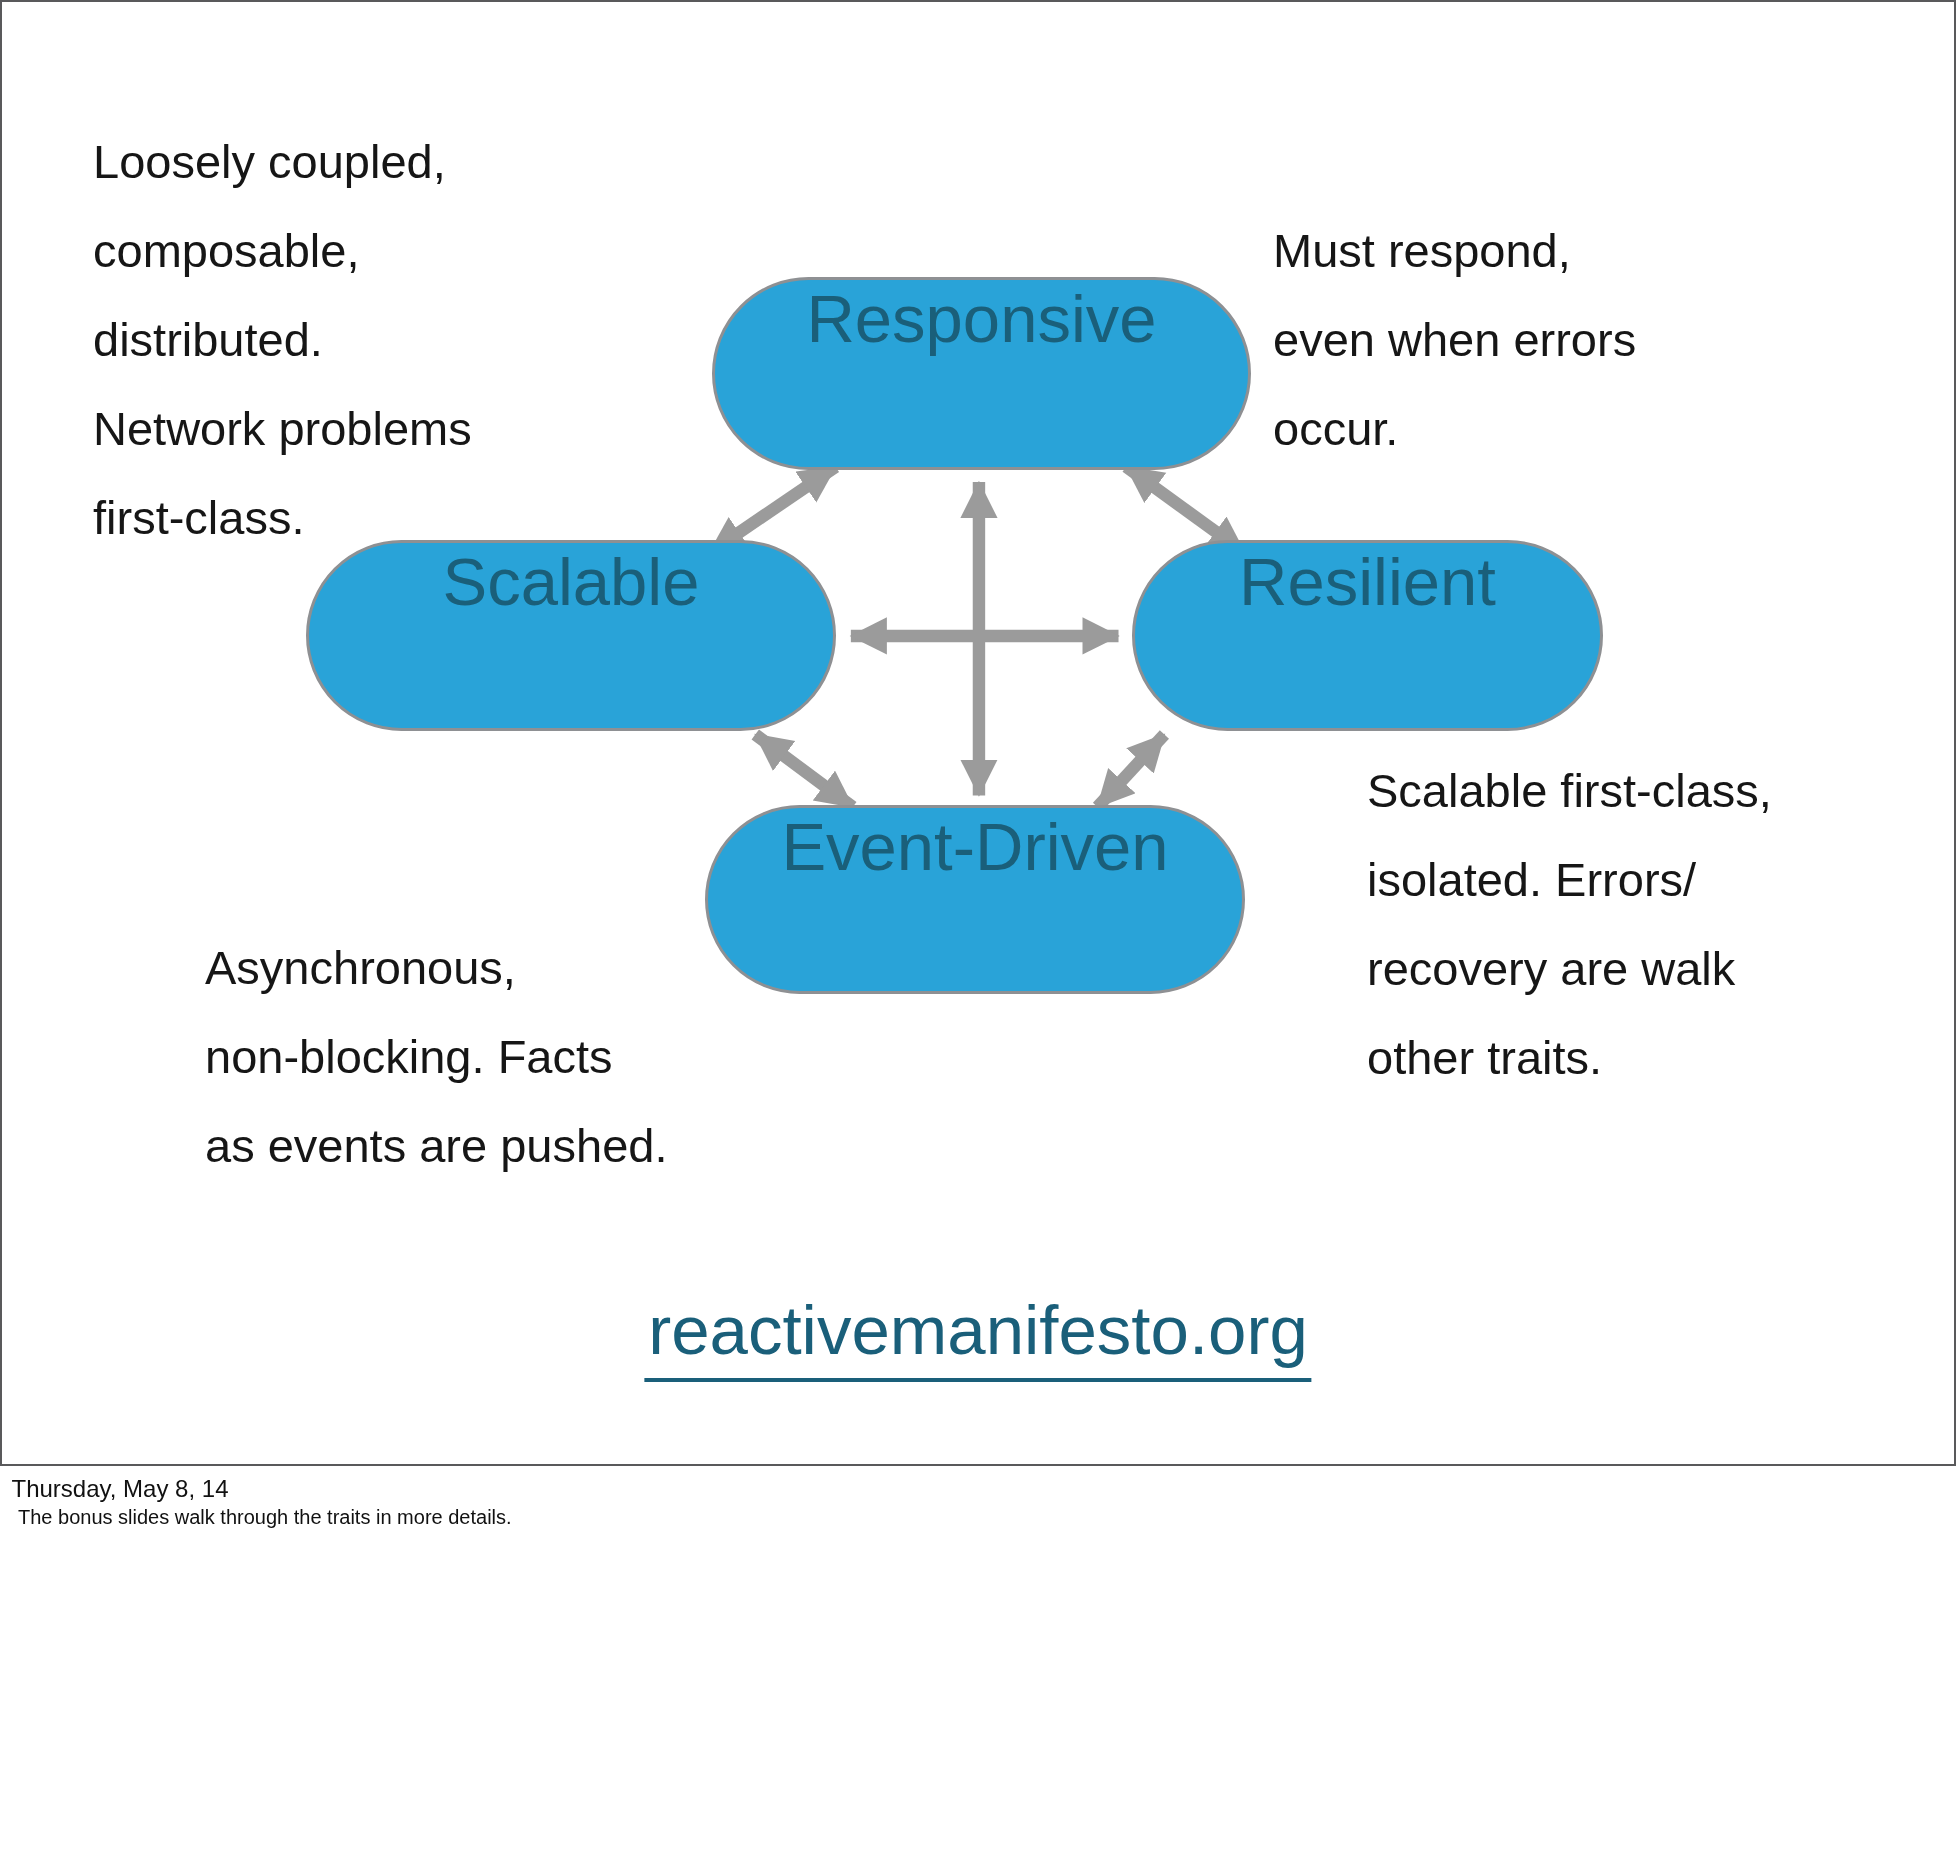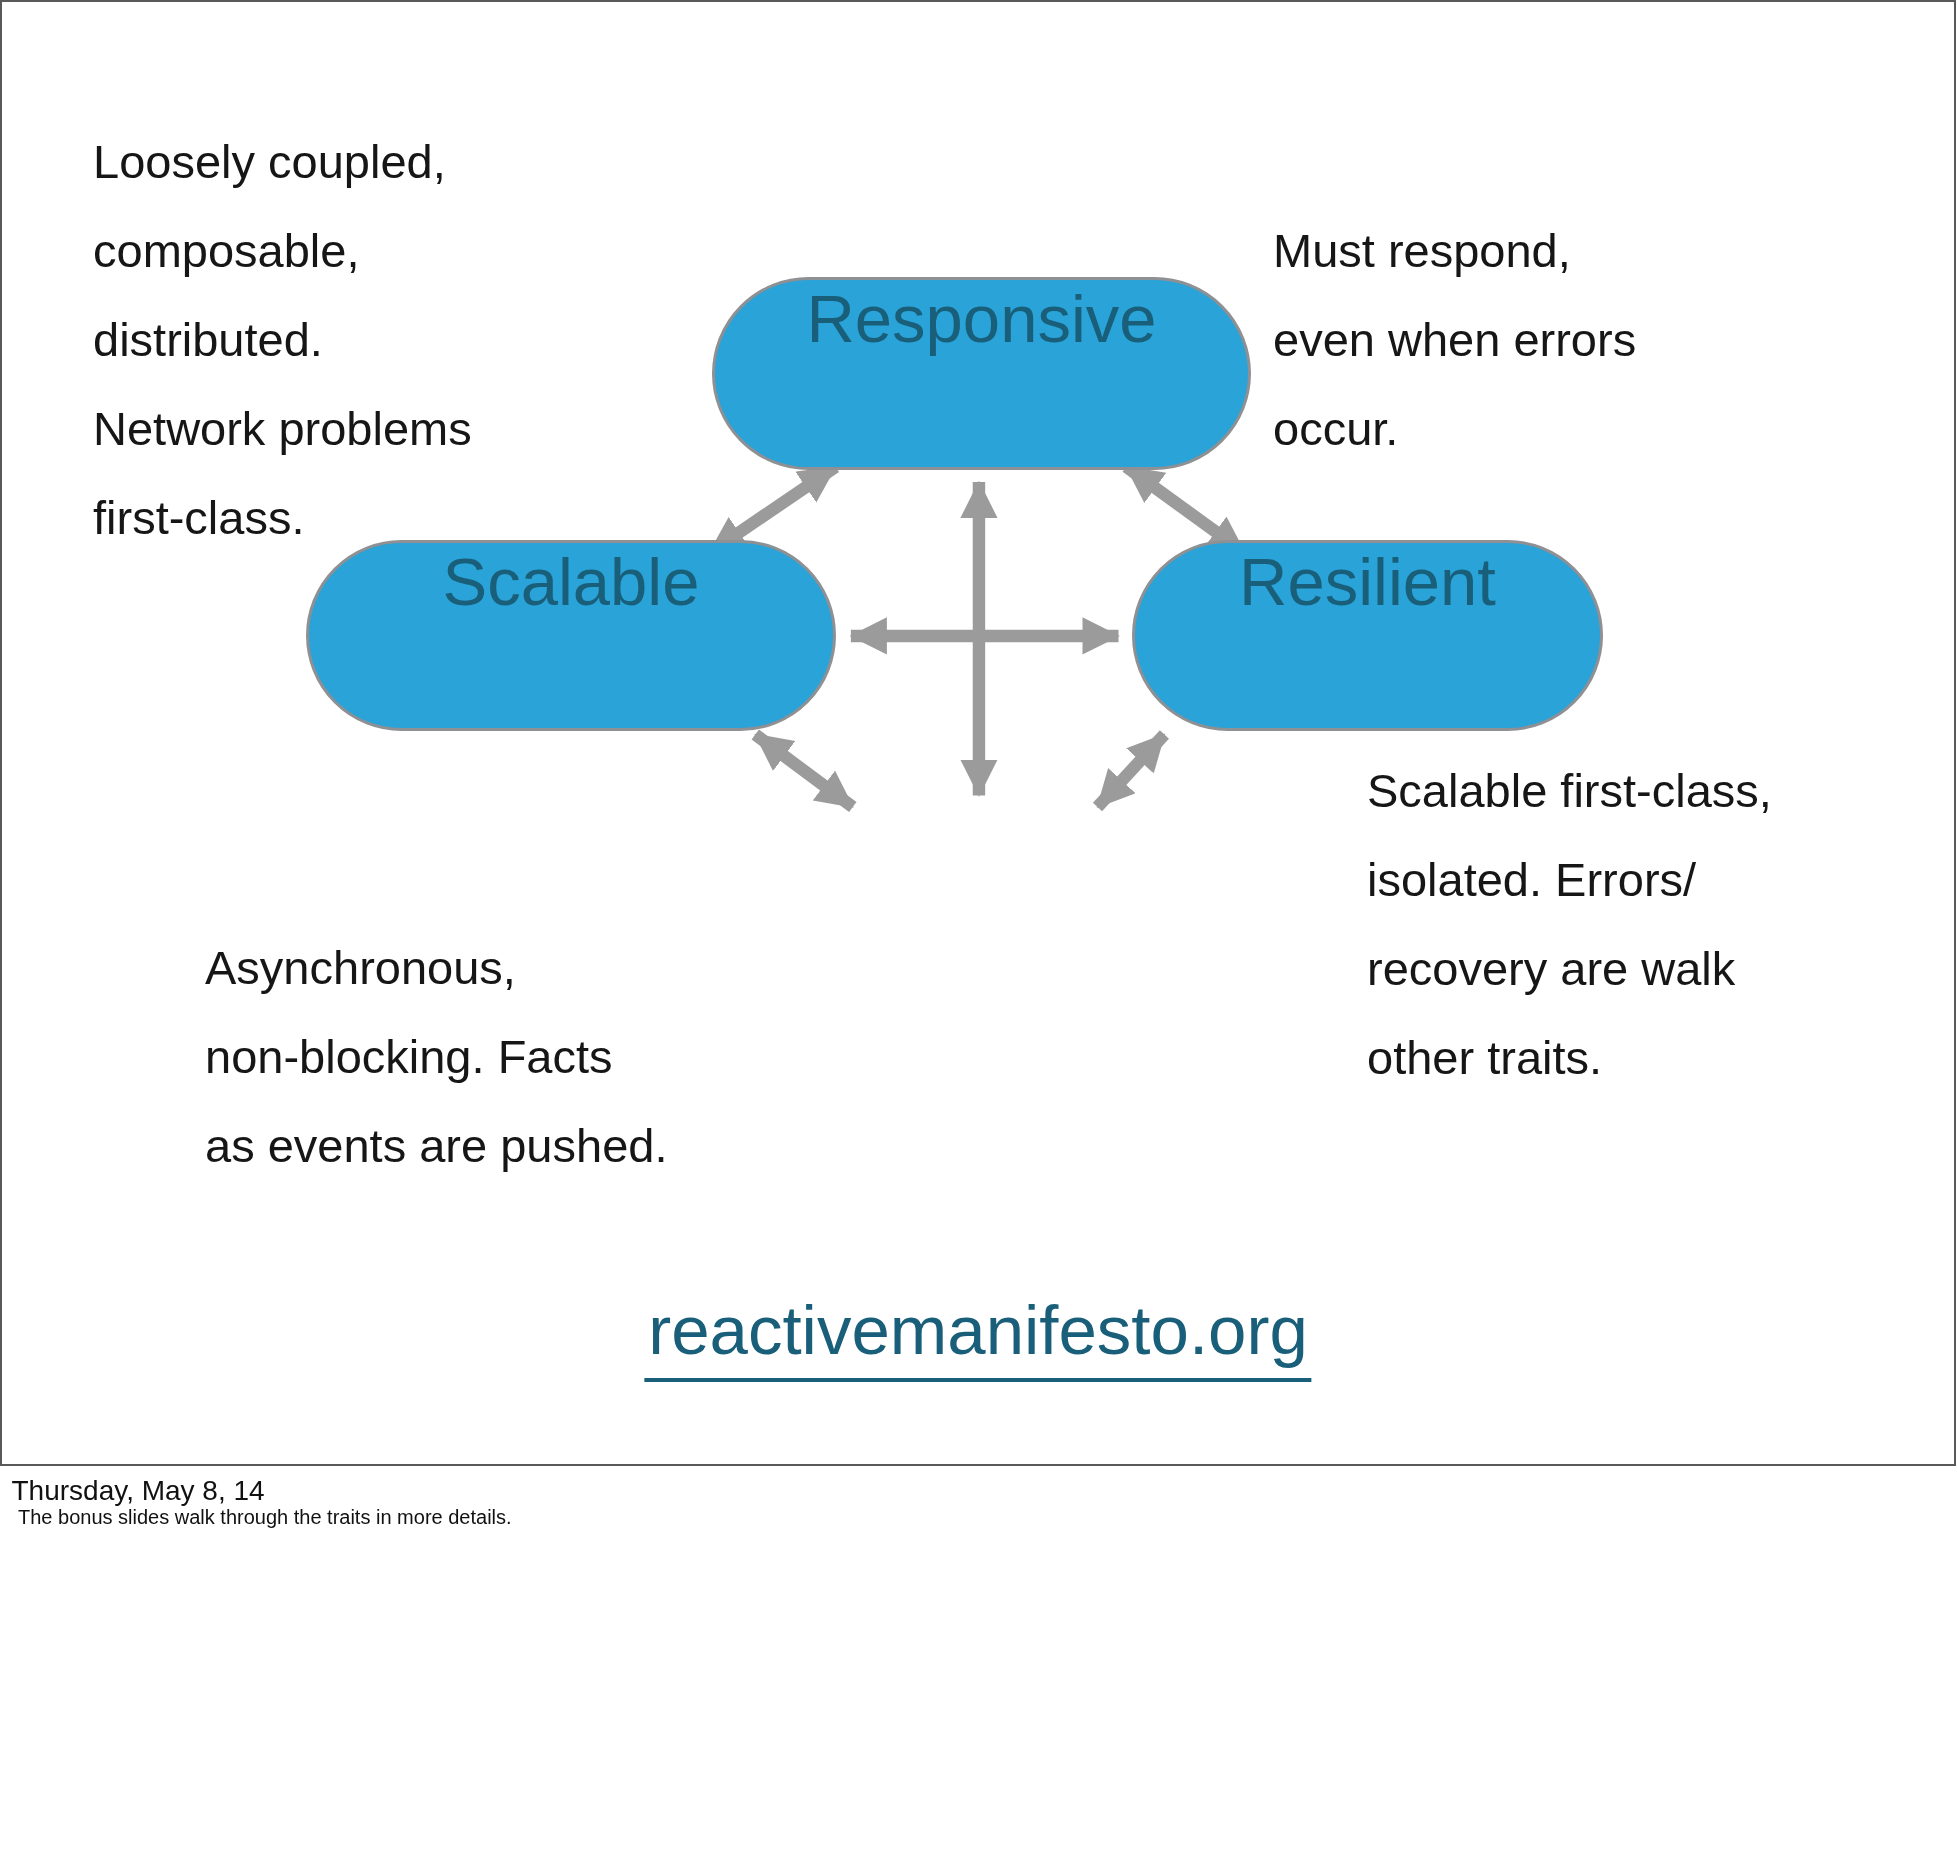--- a/index.html
+++ b/index.html
@@ -24,21 +24,21 @@
   .pill-scalable    { left:304px;  top:538px; width:530px; height:191px; }
   .pill-resilient   { left:1130px; top:538px; width:471px; height:191px; }
   .pill-eventdriven { left:703px;  top:803px; width:540px; height:189px; }
   .site-link {
     position:absolute; top:1289px; left:50%; transform:translateX(-50%);
     font-size:69px; color:#1a5f7a; text-decoration:none;
     border-bottom:4.8px solid #1a5f7a; padding:0 3.8px 7.6px 3.8px; white-space:nowrap;
     cursor:pointer;
   }
   .footer-date {
-    position:absolute; left:11.5px; top:1475px; font-size:28px; color:#111111; white-space:nowrap;
+    position:absolute; left:11.5px; top:1475px; font-size:24px; color:#111111; white-space:nowrap;
   }
   .footer-note {
     position:absolute; left:18px; top:1506px; font-size:20px; color:#111111; white-space:nowrap;
   }
   .n-top-left     { left:91px;   top:115px; }
   .n-top-right    { left:1271px; top:204px; }
   .n-bottom-left  { left:203px;  top:921px; }
   .n-bottom-right { left:1365px; top:744px; }
 </style>
 </head>
@@ -93,20 +93,23 @@
 
     <div class="pill pill-responsive">
       <span>Responsive</span>
     </div>
     <div class="pill pill-scalable">
       <span>Scalable</span>
     </div>
     <div class="pill pill-resilient">
       <span>Resilient</span>
     </div>
+    <div class="pill pill-eventdriven">
+      <span>Event-Driven</span>
+    </div>
 
     <a class="site-link">reactivemanifesto.org</a>
 
   </div>
 
   <div class="footer-date">Thursday, May 8, 14</div>
   <div class="footer-note">The bonus slides walk through the traits in more details.</div>
 
 </div>
 

